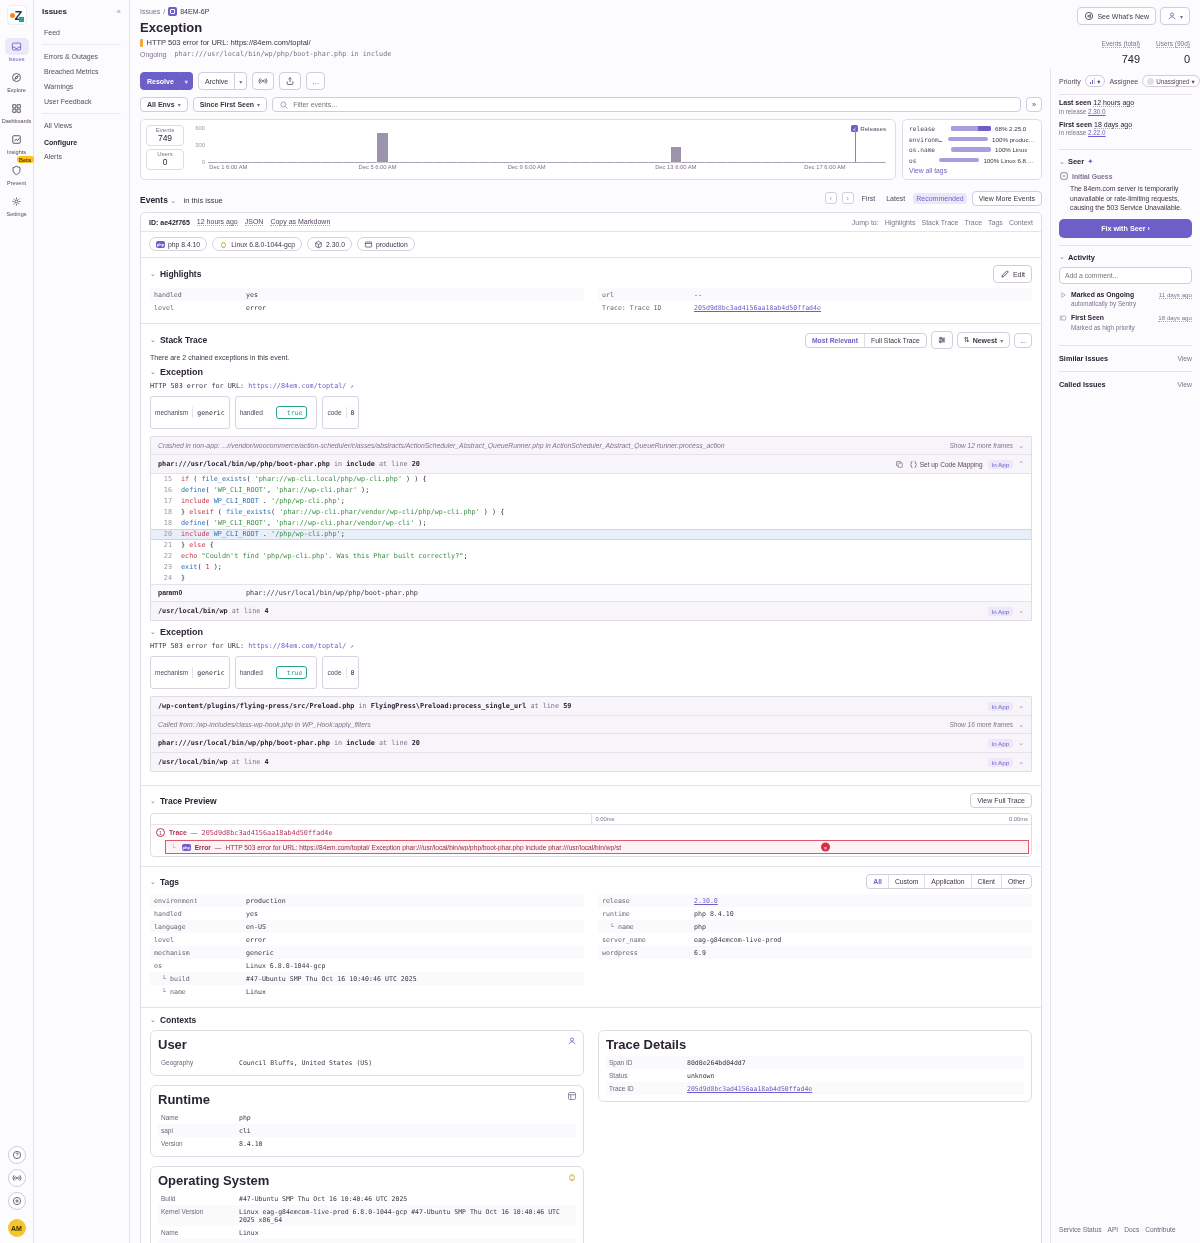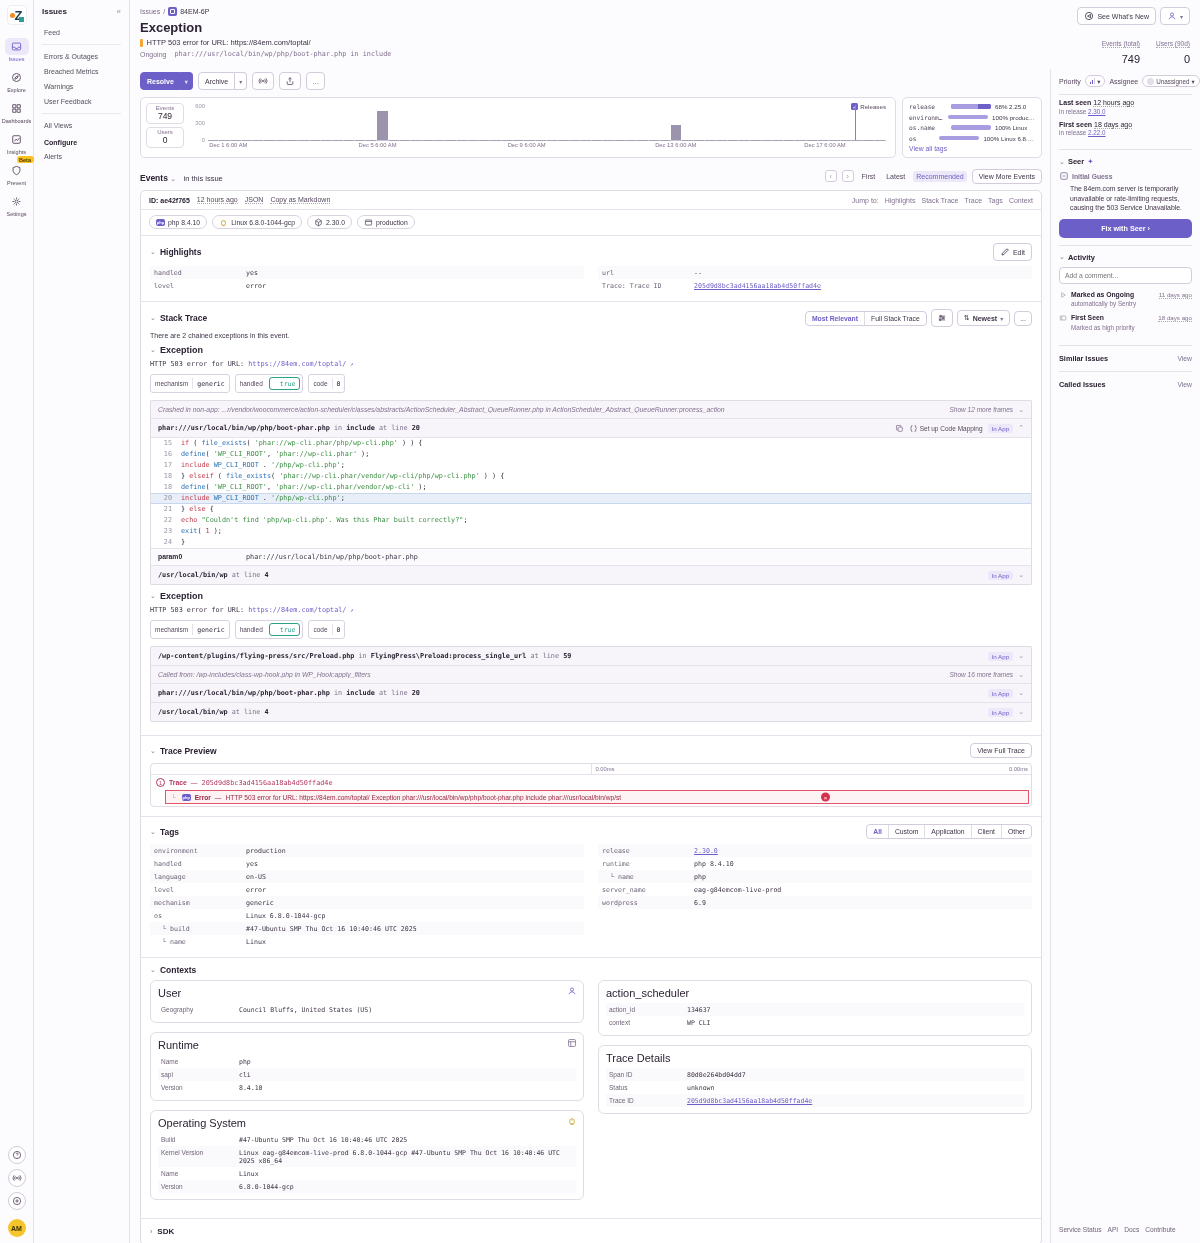--- a/index.html
+++ b/index.html
@@ -160,21 +160,21 @@
 
   .exc-block { margin:6px 0 4px; }
   .exc-title { font-size:9px; font-weight:bold; display:flex; align-items:center; gap:4px; margin-bottom:5px; }
   .exc-msg { font-family:"DejaVu Sans Mono",monospace; font-size:6.8px; color:#3E3446; margin-bottom:6px; }
   .exc-msg a { color:#6C5FC7; text-decoration:none; cursor:pointer; }
   .ext-ico { color:#6C5FC7; font-size:6px; }
   .exc-pills { display:flex; gap:5px; margin-bottom:7px; }
   .xpill { border:1px solid #D9D2E0; border-radius:3px; display:inline-flex; align-items:center; font-size:6.5px; overflow:hidden; }
   .xpill .k { padding:1.5px 4px; color:#56475F; }
   .xpill .v { padding:1.5px 4px; font-family:"DejaVu Sans Mono",monospace; color:#2B2233; border-left:1px solid #E7E1EC; }
-  .xpill .v.green { color:#2BA185; border:1px solid #2BA185; border-radius:3px; margin:2px;padding-left:10px; }
+  .xpill .v.green { color:#2BA185; border:1px solid #2BA185; border-radius:3px; margin:9px;padding-left:10px; }
 
   .frames { border:1px solid #E0DCE5; border-radius:1px; overflow:hidden; }
   .frame { display:flex; justify-content:space-between; align-items:center; padding:4.5px 7px;
     font-size:6.8px; border-top:1px solid #E7E1EC; background:#F7F5F9; cursor:pointer; gap:6px; }
   .frame:first-child { border-top:none; }
   .frame-label { font-family:"DejaVu Sans Mono",monospace; min-width:0; overflow:hidden;
     text-overflow:ellipsis; white-space:nowrap; }
   .frame.muted .frame-label { color:#80708F; font-style:italic; font-family:"Liberation Sans","DejaVu Sans",sans-serif; }
   .fpath { font-weight:bold; color:#2B2233; }
   .fdim { color:#80708F; }
@@ -207,21 +207,21 @@
     display:flex; align-items:center; gap:4px; padding:2.5px 5px; font-size:6.6px; color:#9A2742;
     overflow:hidden; white-space:nowrap; cursor:pointer; }
   .err-ico { position:absolute; left:76%; top:50%; transform:translateY(-50%); width:9px; height:9px;
     background:#D5304C; border-radius:50%; color:#fff; font-size:6px; display:flex; align-items:center; justify-content:center; }
   .conn { color:#B0A5BB; margin-right:2px; }
 
   
   .ctx-grid { display:flex; gap:14px; }
   .ctx-col { flex:1; min-width:0; }
   .ctx-card { border:1px solid #E0DCE5; border-radius:6px; padding:6px 7px; margin-bottom:9px; position:relative; }
-  .ctx-title { font-size:11px; font-weight:normal; margin-bottom:4px; }
+  .ctx-title { font-size:13px; font-weight:bold; margin-bottom:4px; }
   .ctx-row { display:grid; grid-template-columns:78px 1fr; font-size:6.5px; padding:2.5px 3px; color:#3E3446; }
   .ctx-row:nth-child(even) { background:#FAF9FB; }
   .ctx-key { color:#6F6478; }
   .ctx-val { font-family:"DejaVu Sans Mono",monospace; overflow:hidden; text-overflow:ellipsis; }
   .ctx-val.link { color:#6C5FC7; text-decoration:underline; cursor:pointer; }
   .ctx-icon { position:absolute; top:5px; right:6px; color:#80708F; }
   .ctx-icon.purple { color:#6C5FC7; }
   .ctx-icon.gold { color:#C9A227; }
 
   .collapsed-row { border-top:1px solid #E7E1EC; padding:8px 9px; font-size:8px; font-weight:bold;
@@ -455,20 +455,40 @@
           <button class="btn btn-ico">
               <i data-icon="share">
                 <svg width="10" height="10" viewBox="0 0 16 16" fill="none" stroke="currentColor" stroke-width="1.3" stroke-linejoin="round">
                   <path d="M8 10V2.8M5.5 5L8 2.6 10.5 5M3.5 8.5v4a1 1 0 001 1h7a1 1 0 001-1v-4"></path>
                 </svg>
               </i>
             </button>
           <button class="btn btn-ico">…</button>
         </div>
 
+        <div class="filter-row">
+          <button class="btn">
+            <b>All Envs</b>
+              <span class="caret">▾</span>
+          </button>
+          <button class="btn">
+            <b>Since First Seen</b>
+              <span class="caret">▾</span>
+          </button>
+          <div class="search-box">
+            <i data-icon="search">
+                <svg width="10" height="10" viewBox="0 0 16 16" fill="none" stroke="currentColor" stroke-width="1.3" stroke-linejoin="round">
+                  <circle cx="7" cy="7" r="4"></circle>
+                  <path d="M10 10l3.6 3.6"></path>
+                </svg>
+              </i>
+            <input type="text" placeholder="Filter events..." style="">
+          </div>
+          <button class="btn btn-ico">»</button>
+        </div>
 
         <div class="chart-row">
           <div class="chart-card">
             <div class="sum-col" id="chart-summary">
                 <div class="sum-box">
                   <div class="l">Events</div>
                   <div class="v">749</div>
                 </div>
                 <div class="sum-box">
                   <div class="l">Users</div>
@@ -766,21 +786,21 @@
                         <span class="map-link"><svg width="9" height="9" viewBox="0 0 16 16" fill="none" stroke="currentColor" stroke-width="1.3" stroke-linejoin="round">
                             <path d="M6 2.6c-1.4 0-1.9.6-1.9 1.9v1.6c0 .9-.4 1.4-1.2 1.9.8.5 1.2 1 1.2 1.9v1.6c0 1.3.5 1.9 1.9 1.9M10 2.6c1.4 0 1.9.6 1.9 1.9v1.6c0 .9.4 1.4 1.2 1.9-.8.5-1.2 1-1.2 1.9v1.6c0 1.3-.5 1.9-1.9 1.9"></path>
                           </svg> Set up Code Mapping</span>
                         <span class="inapp">In App</span>
                         <span class="chev">⌃</span>
                       </span>
                     </div>
                     <div class="codewrap">
                       <div class="cl">
                         <span class="ln">15</span>
-                        <span><span class="tk-kw">if</span><span> ( </span><span class="tk-fn">file_exists</span><span>( </span><span class="tk-str">'phar://wp-cli.phar/php/wp-cli.php'</span><span> ) ) {</span></span>
+                        <span><span class="tk-kw">if</span><span> ( </span><span class="tk-fn">file_exists</span><span>( </span><span class="tk-str">'phar://wp-cli.local/php/wp-cli.php'</span><span> ) ) {</span></span>
                       </div>
                       <div class="cl">
                         <span class="ln">16</span>
                         <span><span>    </span><span class="tk-fn">define</span><span>( </span><span class="tk-str">'WP_CLI_ROOT'</span><span>, </span><span class="tk-str">'phar://wp-cli.phar'</span><span> );</span></span>
                       </div>
                       <div class="cl">
                         <span class="ln">17</span>
                         <span><span>    </span><span class="tk-kw">include</span><span> </span><span class="tk-cn">WP_CLI_ROOT</span><span> . </span><span class="tk-str">'/php/wp-cli.php'</span><span>;</span></span>
                       </div>
                       <div class="cl">
@@ -1048,31 +1068,20 @@
                       <span class="ctx-val">Linux</span>
                     </div>
                     <div class="ctx-row">
                       <span class="ctx-key">Version</span>
                       <span class="ctx-val">6.8.0-1044-gcp</span>
                     </div>
                   </div>
                 </div>
               <div class="ctx-col" id="ctx-right">
                   <div class="ctx-card">
-                    <div class="ctx-title">action_scheduler</div>
-                    <div class="ctx-row">
-                      <span class="ctx-key">action_id</span>
-                      <span class="ctx-val">134637</span>
-                    </div>
-                    <div class="ctx-row">
-                      <span class="ctx-key">context</span>
-                      <span class="ctx-val">WP CLI</span>
-                    </div>
-                  </div>
-                  <div class="ctx-card">
                     <div class="ctx-title">Trace Details</div>
                     <div class="ctx-row">
                       <span class="ctx-key">Span ID</span>
                       <span class="ctx-val">80d0e264bd04dd7</span>
                     </div>
                     <div class="ctx-row">
                       <span class="ctx-key">Status</span>
                       <span class="ctx-val">unknown</span>
                     </div>
                     <div class="ctx-row">

